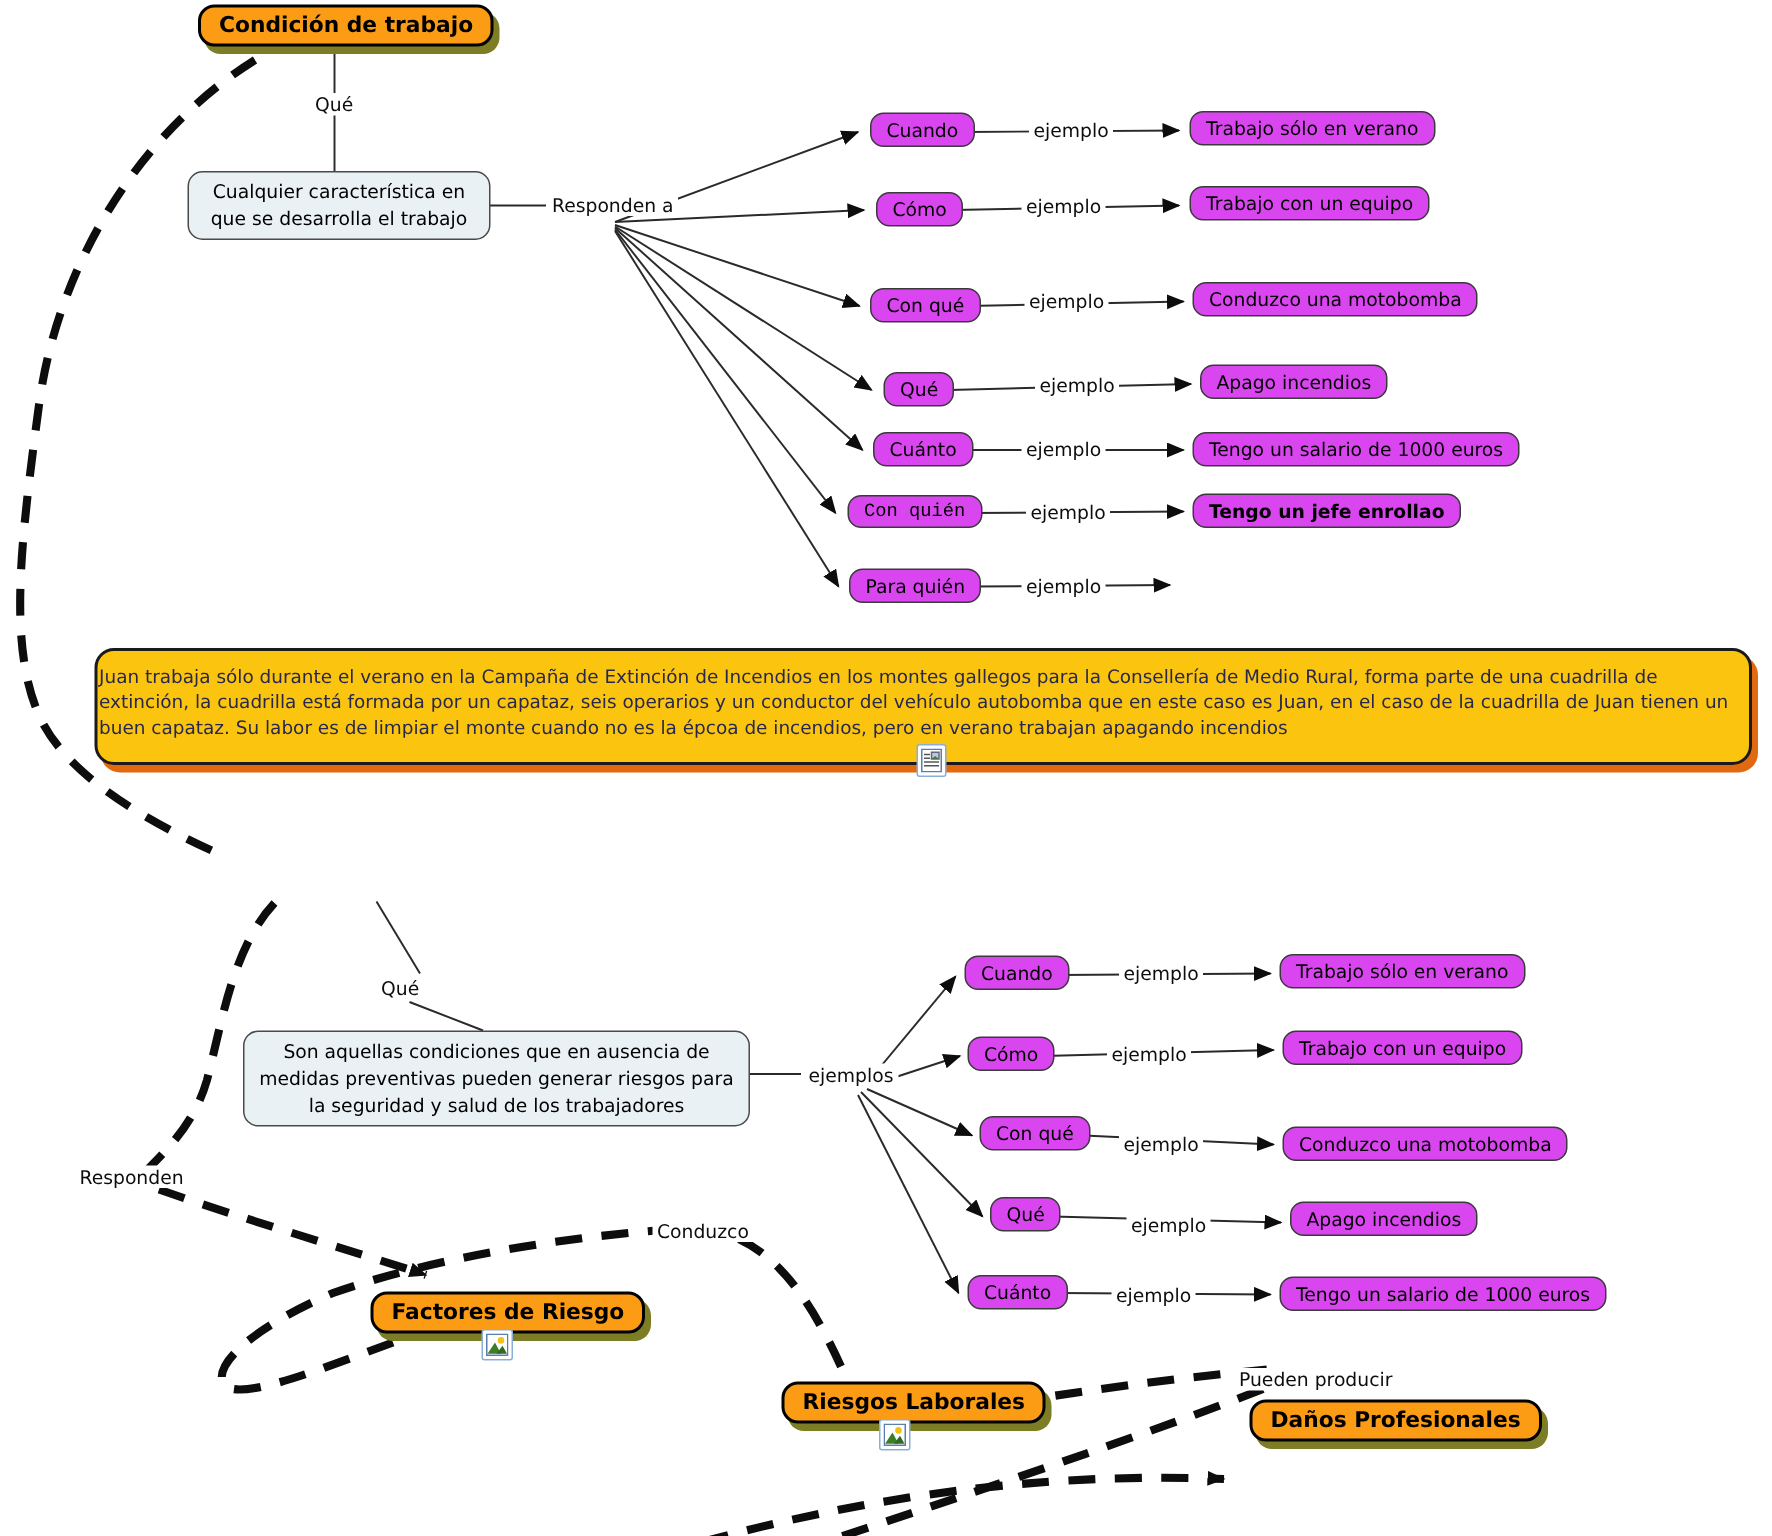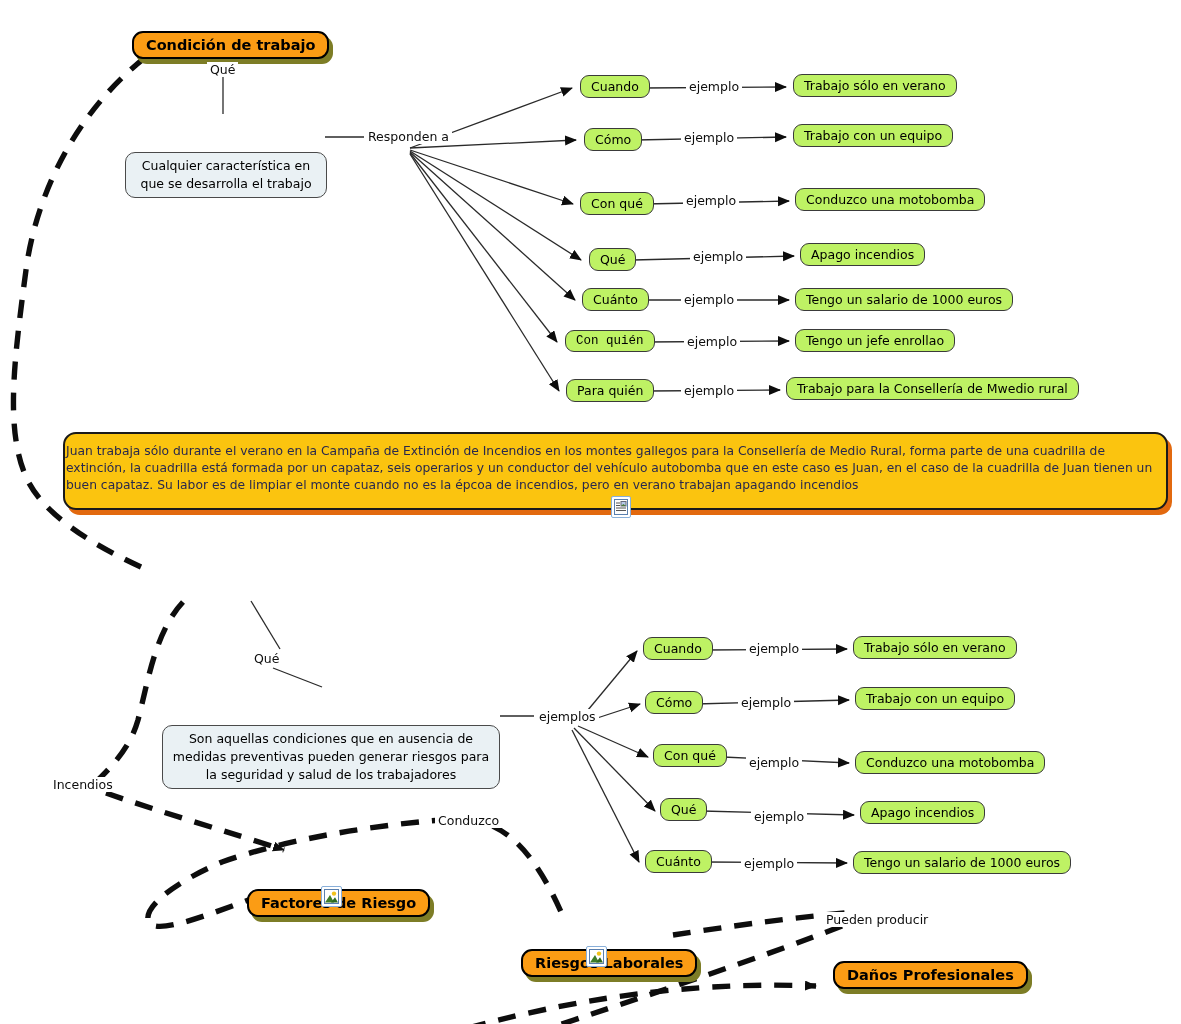--- a/index.html
+++ b/index.html
@@ -1,25 +1,25 @@
 <!DOCTYPE html>
 <html><head>
 <meta charset="utf-8">
 <style>
   html,body{margin:0;padding:0;background:#fff;}
   .canvas{position:relative;width:1181px;height:1024px;background:#ffffff;overflow:hidden;
           font-family:"DejaVu Sans","Liberation Sans",sans-serif;}
   svg.wires{position:absolute;left:0;top:0;z-index:1;}
   .onode{position:absolute;z-index:3;background:#FB9C14;border:2px solid #000;border-radius:11px;
          font-weight:bold;font-size:14.5px;color:#000;text-align:center;padding:4px 12px;
-         white-space:nowrap;box-shadow:4px 5px 0 #7d7d26;margin-top:28px;}
+         white-space:nowrap;box-shadow:4px 5px 0 #7d7d26;}
   .onode.wrap{white-space:normal;}
   .defbox{position:absolute;z-index:2;background:#EAF1F4;border:1.4px solid #4a4a4a;border-radius:10px;
-          font-size:12.5px;color:#000;text-align:center;padding:4px 7px;line-height:1.45;margin-top:38px;}
-  .qbox,.ebox{position:absolute;z-index:2;background:#bef264;border:1.4px solid #3a3a3a;border-radius:9px;
+          font-size:12.5px;color:#000;text-align:center;padding:4px 7px;line-height:1.45;}
+  .qbox,.ebox{position:absolute;z-index:2;background:#d946ef;border:1.4px solid #3a3a3a;border-radius:9px;
           font-size:12.5px;color:#000;padding:3px 10px;white-space:nowrap;}
   .lbl{position:absolute;z-index:4;background:#fff;padding:0 3px;font-size:12.5px;color:#0d0d0d;white-space:nowrap;}
   .story{position:absolute;z-index:3;left:63px;top:432px;width:1088px;background:#FBC40F;
          border:2px solid #1a1a1a;border-radius:13px;box-shadow:4px 5px 0 #E2690F;
          color:#28284d;font-size:12.3px;line-height:17px;padding:9px 12px 14px 1px;}
   .attach{position:absolute;z-index:5;background:#fff;border:1.5px solid #89AFD9;border-radius:2px;
           display:flex;align-items:center;justify-content:center;}
   .dash{fill:none;stroke:#0d0d0d;stroke-width:5.4;stroke-dasharray:18 13;}
   .thin{stroke:#2a2a2a;stroke-width:1.3;}
 </style>
@@ -101,25 +101,24 @@
   <div class="qbox" style="left:589px;top:248px;">Qué</div>
   <div class="lbl" style="left:690px;top:249px;">ejemplo</div>
   <div class="ebox" style="left:800px;top:243px;">Apago incendios</div>
 
   <div class="qbox" style="left:582px;top:288px;">Cuánto</div>
   <div class="lbl" style="left:681px;top:292px;">ejemplo</div>
   <div class="ebox" style="left:795px;top:288px;">Tengo un salario de 1000 euros</div>
 
   <div class="qbox" style="left:565px;top:330px;font-family:Liberation Mono, monospace;">Con quién</div>
   <div class="lbl" style="left:684px;top:334px;">ejemplo</div>
-  <div class="ebox" style="left:795px;top:329px;">Tengo un jefe enrollao</div>
+  <div class="ebox" style="left:795px;top:329px;font-weight:bold;">Tengo un jefe enrollao</div>
 
   <div class="qbox" style="left:566px;top:379px;">Para quién</div>
   <div class="lbl" style="left:681px;top:383px;">ejemplo</div>
-  <div class="ebox" style="left:786px;top:377px;">Trabajo para la Consellería de Mwedio rural</div>
 
   <div class="story">
     <span>Juan trabaja sólo durante el verano en la Campaña de Extinción de Incendios en los montes gallegos para la Consellería de Medio Rural, forma parte de una cuadrilla de extinción, la cuadrilla está formada por un capataz, seis operarios y un conductor del vehículo autobomba que en este caso es Juan, en el caso de la cuadrilla de Juan tienen un buen capataz. Su labor es de limpiar el monte cuando no es la épcoa de incendios, pero en verano trabajan apagando incendios</span>
     <div class="attach" style="left:546px;bottom:-10px;width:18px;height:20px;position:absolute;">
       <svg width="14" height="16" viewBox="0 0 14 16">
         <rect x="0.5" y="0.5" width="13" height="15" fill="#fdfdfd" stroke="#5a7fae"></rect>
         <rect x="7" y="2.5" width="5" height="4.5" fill="#b8c8e8" stroke="#667"></rect>
         <path d="M7,7 l2.4,-2 l2.6,2 z" fill="#4a7a3a"></path>
         <line x1="2" y1="4" x2="6" y2="4" stroke="#555" stroke-width="1"></line>
         <line x1="2" y1="6.5" x2="6" y2="6.5" stroke="#555" stroke-width="1"></line>
@@ -149,21 +148,21 @@
   <div class="ebox" style="left:855px;top:751px;">Conduzco una motobomba</div>
 
   <div class="qbox" style="left:660px;top:798px;">Qué</div>
   <div class="lbl" style="left:751px;top:809px;">ejemplo</div>
   <div class="ebox" style="left:860px;top:801px;">Apago incendios</div>
 
   <div class="qbox" style="left:645px;top:850px;">Cuánto</div>
   <div class="lbl" style="left:741px;top:856px;">ejemplo</div>
   <div class="ebox" style="left:853px;top:851px;">Tengo un salario de 1000 euros</div>
 
-  <div class="lbl" style="left:50px;top:777px;">Incendios</div>
+  <div class="lbl" style="left:50px;top:777px;">Responden</div>
   <div class="lbl" style="left:435px;top:813px;">Conduzco</div>
   <div class="lbl" style="left:823px;top:912px;">Pueden producir</div>
 
   <div class="onode" style="left:247px;top:861px;">Factores de Riesgo</div>
   <div class="attach" style="left:321px;top:886px;width:19px;height:19px;z-index:6;">
     <svg width="15" height="15" viewBox="0 0 15 15">
       <rect x="0.5" y="0.5" width="14" height="14" fill="#fff" stroke="#5a7fae"></rect>
       <circle cx="10" cy="4.6" r="2.2" fill="#f2c21a"></circle>
       <path d="M1,13.5 L6,6 L10,13.5 z" fill="#3e7d28"></path>
       <path d="M7,13.5 L11,8.2 L14,13.5 z" fill="#2f6a1e"></path>

